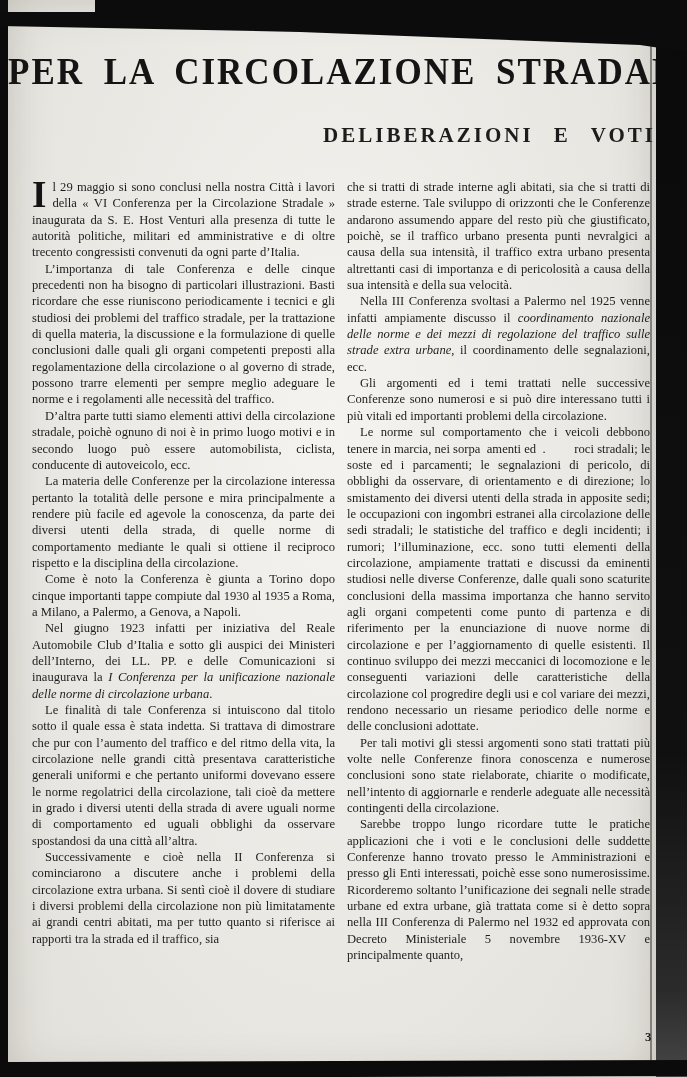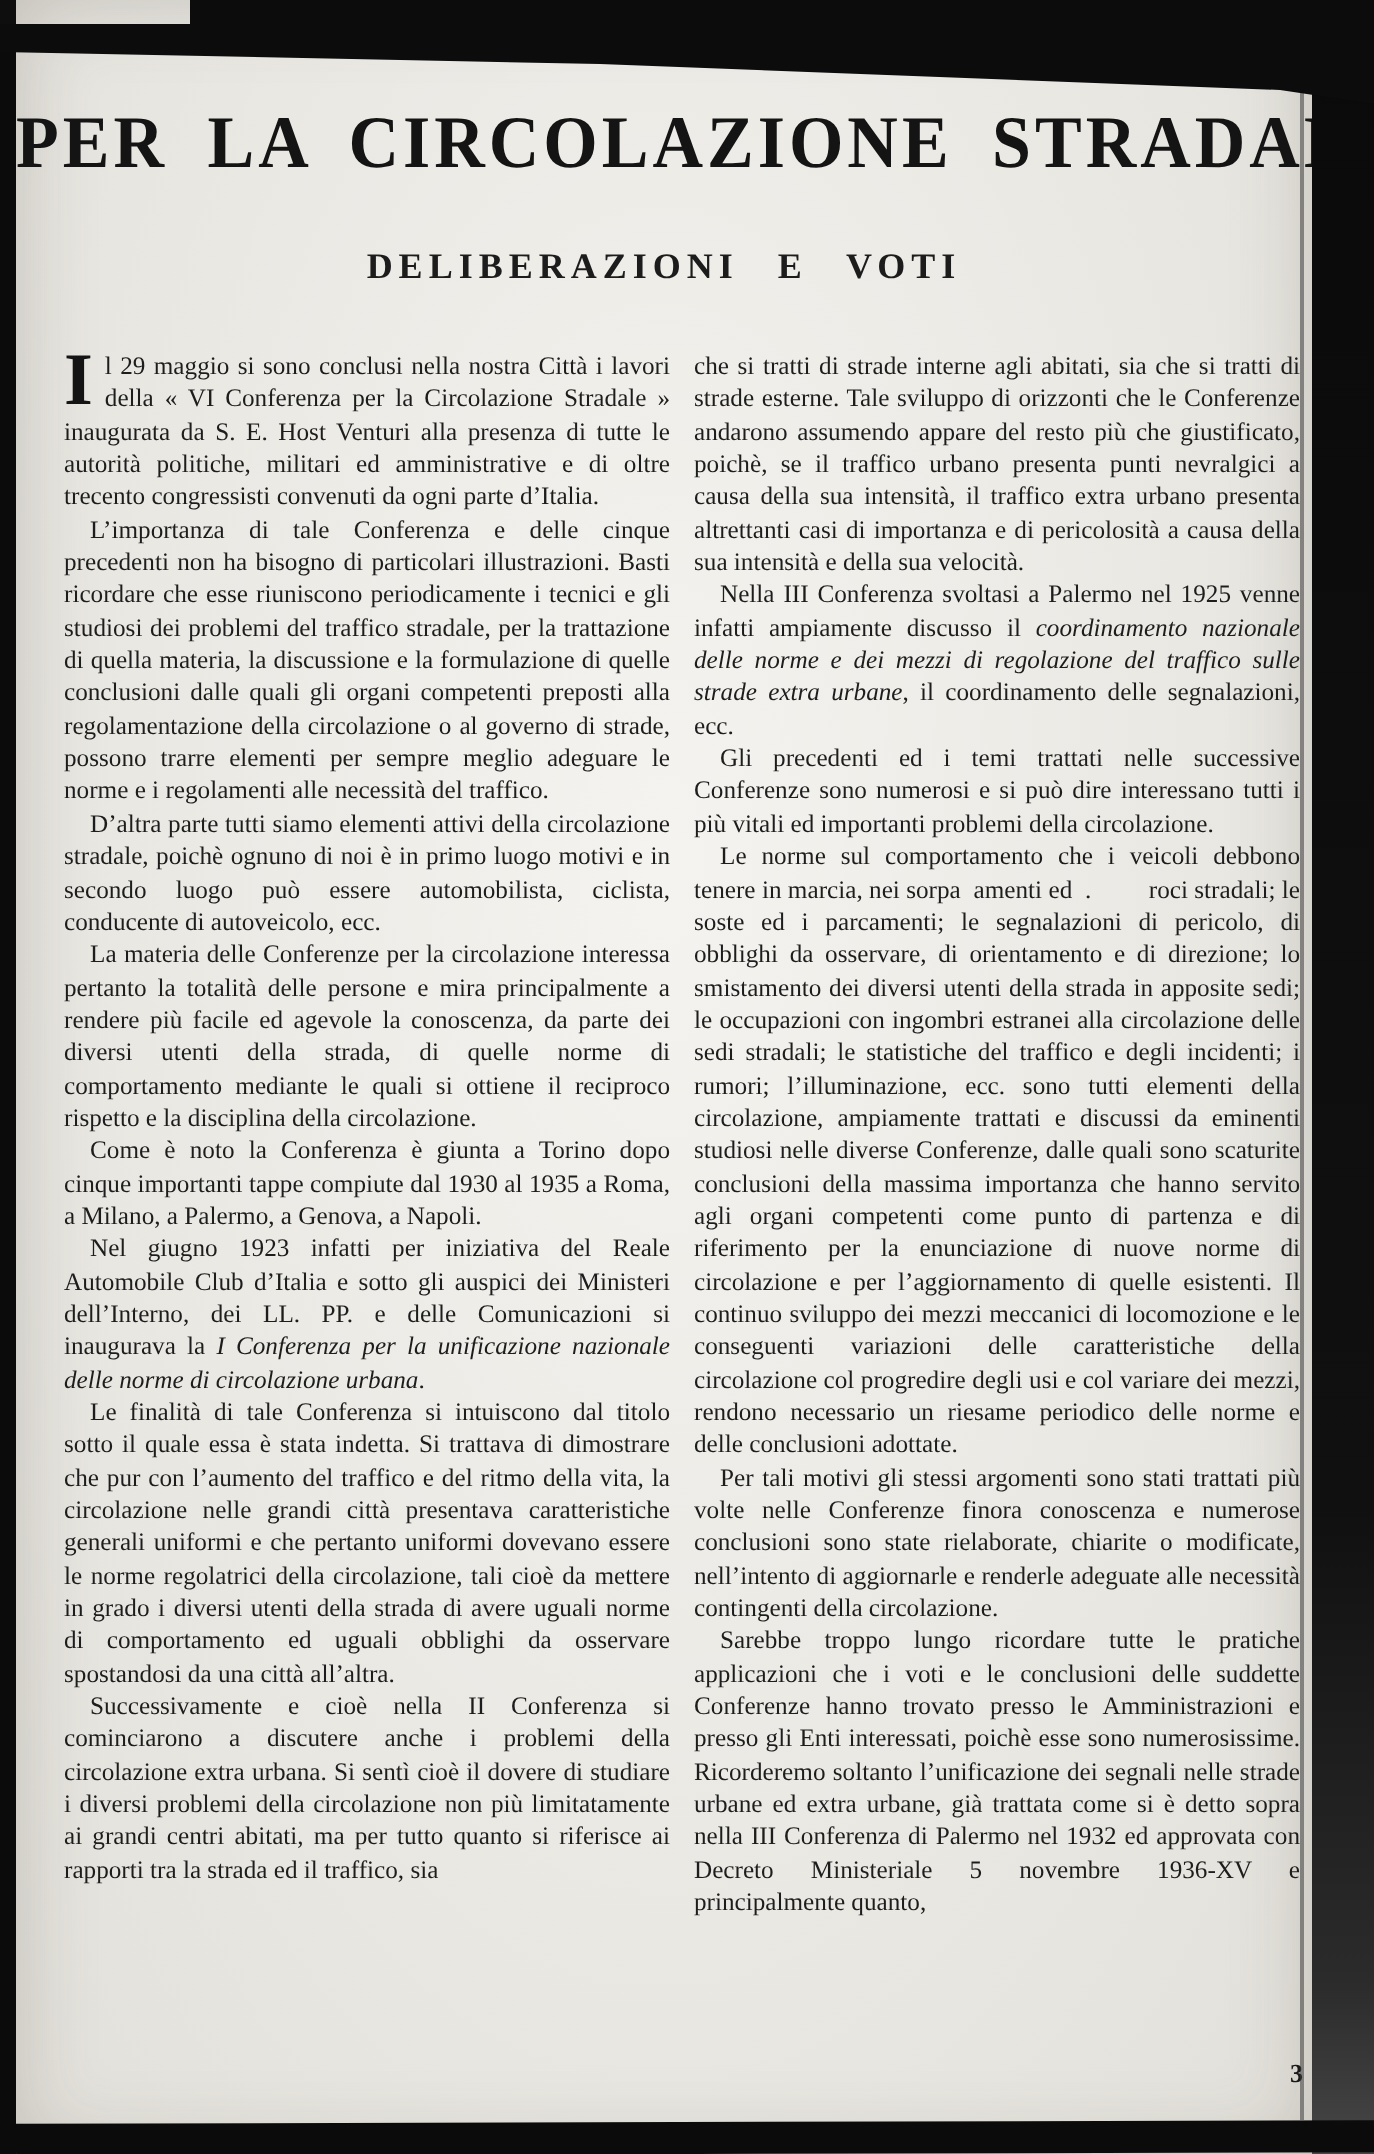--- a/index.html
+++ b/index.html
@@ -24,22 +24,22 @@
   }
   .top-band{position:absolute;left:0;top:0;z-index:6;display:block;}
   .page-edge{position:absolute;left:650px;top:45px;width:2px;height:1015px;background:#3c3c3c;opacity:.55;z-index:4;}
 
   .page-title{
     margin:52px 0 0;text-align:center;white-space:nowrap;
     font-size:35px;font-weight:bold;letter-spacing:2px;word-spacing:9px;
     color:#141414;transform:scaleY(1.06);
   }
   .subtitle{
-    text-align:center;font-weight:bold;color:#1c1c1c;white-space:nowrap;
-    font-size:18px;letter-spacing:3px;word-spacing:12px;margin:0;
+    text-align:right;font-weight:bold;color:#1c1c1c;white-space:nowrap;
+    font-size:21px;letter-spacing:3px;word-spacing:12px;margin:0;
   }
   .subtitle-1{margin-top:31px;}
   .subtitle-2{margin-top:7px;}
 
   .cols{
     display:flex;gap:12px;margin:31px 0 0 24px;width:618px;
   }
   .col{
     flex:0 0 303px;width:303px;text-align:justify;
     font-size:12.6px;line-height:16.35px;color:var(--ink,#1d1d1d);
@@ -72,21 +72,21 @@
           <p><span>D’altra parte tutti siamo elementi attivi della circolazione stradale, poichè ognuno di noi è in primo luogo motivi e in secondo luogo può essere automobilista, ciclista, conducente di autoveicolo, ecc.</span></p>
           <p><span>La materia delle Conferenze per la circolazione interessa pertanto la totalità delle persone e mira principalmente a rendere più facile ed agevole la conoscenza, da parte dei diversi utenti della strada, di quelle norme di comportamento mediante le quali si ottiene il reciproco rispetto e la disciplina della circolazione.</span></p>
           <p><span>Come è noto la Conferenza è giunta a Torino dopo cinque importanti tappe compiute dal 1930 al 1935 a Roma, a Milano, a Palermo, a Genova, a Napoli.</span></p>
           <p><span>Nel giugno 1923 infatti per iniziativa del Reale Automobile Club d’Italia e sotto gli auspici dei Ministeri dell’Interno, dei LL. PP. e delle Comunicazioni si inaugurava la </span><span class="it">I Conferenza per la unificazione nazionale delle norme di circolazione urbana</span><span>.</span></p>
           <p><span>Le finalità di tale Conferenza si intuiscono dal titolo sotto il quale essa è stata indetta. Si trattava di dimostrare che pur con l’aumento del traffico e del ritmo della vita, la circolazione nelle grandi città presentava caratteristiche generali uniformi e che pertanto uniformi dovevano essere le norme regolatrici della circolazione, tali cioè da mettere in grado i diversi utenti della strada di avere uguali norme di comportamento ed uguali obblighi da osservare spostandosi da una città all’altra.</span></p>
           <p><span>Successivamente e cioè nella II Conferenza si cominciarono a discutere anche i problemi della circolazione extra urbana. Si sentì cioè il dovere di studiare i diversi problemi della circolazione non più limitatamente ai grandi centri abitati, ma per tutto quanto si riferisce ai rapporti tra la strada ed il traffico, sia</span></p>
         </div>
       <div class="col" id="col-right">
           <p class="noindent"><span>che si tratti di strade interne agli abitati, sia che si tratti di strade esterne. Tale sviluppo di orizzonti che le Conferenze andarono assumendo appare del resto più che giustificato, poichè, se il traffico urbano presenta punti nevralgici a causa della sua intensità, il traffico extra urbano presenta altrettanti casi di importanza e di pericolosità a causa della sua intensità e della sua velocità.</span></p>
           <p><span>Nella III Conferenza svoltasi a Palermo nel 1925 venne infatti ampiamente discusso il </span><span class="it">coordinamento nazionale delle norme e dei mezzi di regolazione del traffico sulle strade extra urbane</span><span>, il coordinamento delle segnalazioni, ecc.</span></p>
-          <p><span>Gli precedenti ed i temi trattati nelle successive Conferenze sono numerosi e si può dire interessano tutti i più vitali ed importanti problemi della circolazione.</span></p>
+          <p><span>Gli argomenti ed i temi trattati nelle successive Conferenze sono numerosi e si può dire interessano tutti i più vitali ed importanti problemi della circolazione.</span></p>
           <p><span>Le norme sul comportamento che i veicoli debbono tenere in marcia, nei sorpa&nbsp;&nbsp;amenti ed&nbsp;&nbsp;.&nbsp;&nbsp;&nbsp;&nbsp;&nbsp;&nbsp;&nbsp;&nbsp;&nbsp;roci stradali; le soste ed i parcamenti; le segnalazioni di pericolo, di obblighi da osservare, di orientamento e di direzione; lo smistamento dei diversi utenti della strada in apposite sedi; le occupazioni con ingombri estranei alla circolazione delle sedi stradali; le statistiche del traffico e degli incidenti; i rumori; l’illuminazione, ecc. sono tutti elementi della circolazione, ampiamente trattati e discussi da eminenti studiosi nelle diverse Conferenze, dalle quali sono scaturite conclusioni della massima importanza che hanno servito agli organi competenti come punto di partenza e di riferimento per la enunciazione di nuove norme di circolazione e per l’aggiornamento di quelle esistenti. Il continuo sviluppo dei mezzi meccanici di locomozione e le conseguenti variazioni delle caratteristiche della circolazione col progredire degli usi e col variare dei mezzi, rendono necessario un riesame periodico delle norme e delle conclusioni adottate.</span></p>
           <p><span>Per tali motivi gli stessi argomenti sono stati trattati più volte nelle Conferenze finora conoscenza e numerose conclusioni sono state rielaborate, chiarite o modificate, nell’intento di aggiornarle e renderle adeguate alle necessità contingenti della circolazione.</span></p>
           <p><span>Sarebbe troppo lungo ricordare tutte le pratiche applicazioni che i voti e le conclusioni delle suddette Conferenze hanno trovato presso le Amministrazioni e presso gli Enti interessati, poichè esse sono numerosissime. Ricorderemo soltanto l’unificazione dei segnali nelle strade urbane ed extra urbane, già trattata come si è detto sopra nella III Conferenza di Palermo nel 1932 ed approvata con Decreto Ministeriale 5 novembre 1936-XV e principalmente quanto,</span></p>
         </div>
     </div>
   </div>
 
   <svg class="top-band" width="687" height="52" viewBox="0 0 687 52" aria-hidden="true">
     <polygon points="0,12 95,12 95,0 687,0 687,52 640,45 300,32 0,26" fill="#0c0c0c"></polygon>
   </svg>

